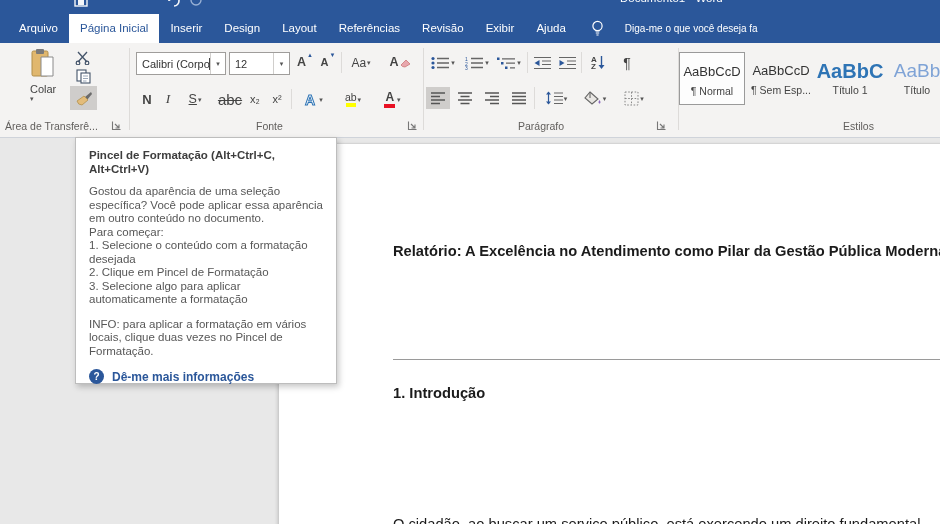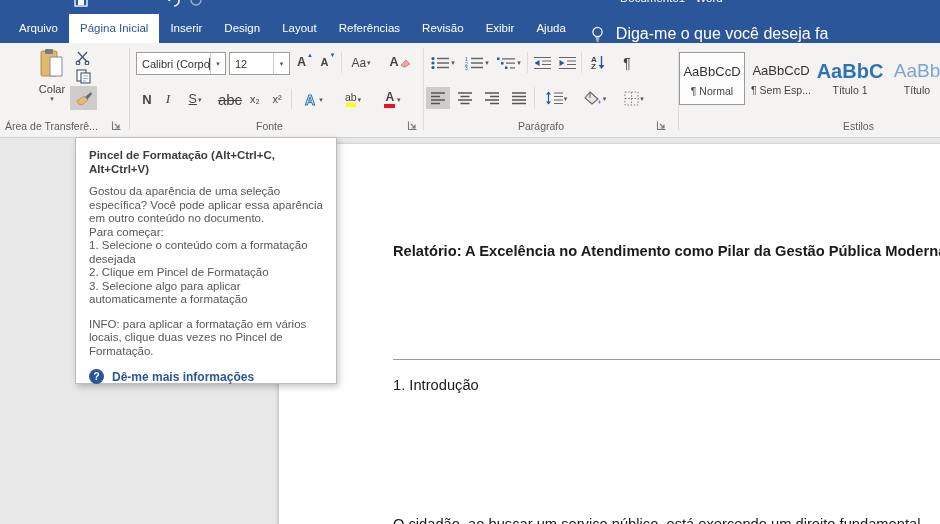--- a/index.html
+++ b/index.html
@@ -9,42 +9,42 @@
 
   
   .titlebar{left:0;top:0;width:940px;height:14px;background:#2b579a;overflow:hidden;z-index:10}
   .title-clip{position:absolute;left:620px;top:-8px;width:160px;color:#fff;font-size:11.5px;white-space:nowrap}
   .qat{position:absolute;top:-7px;opacity:.95}
 
   
   .tabrow{left:0;top:14px;width:940px;height:29px;background:#2b579a;display:flex;align-items:stretch;padding-left:8px;z-index:9}
   .tab{color:#fff;font-size:11.5px;line-height:29px;padding:0 11px;white-space:nowrap;cursor:default}
   .tab.active{background:#fff;color:#2b579a}
-  .tellme{display:flex;align-items:flex-end;color:#fff;font-size:16px;margin-left:14px;white-space:nowrap;gap:12px}
+  .tellme{display:flex;align-items:center;color:#fff;font-size:10px;margin-left:14px;white-space:nowrap;gap:21px}
 
   
   .ribbon{left:0;top:43px;width:940px;height:94px;background:#f4f3f2;border-bottom:1px solid #cfd3da;z-index:8}
   .gsep{position:absolute;top:5px;height:82px;width:1px;background:#dddbd9}
   .glabel{position:absolute;top:77px;font-size:10.5px;color:#605e5c;white-space:nowrap}
   .launcher{position:absolute;top:77px;width:11px;height:11px;cursor:pointer}
   .rbtn{position:absolute;display:flex;align-items:center;justify-content:center;gap:1px;cursor:pointer;color:#444}
   .chev{font-size:7px;color:#555;line-height:1}
   .combo{position:absolute;height:21px;background:#fff;border:1px solid #9f9d9b;display:flex;align-items:center;font-size:11px;color:#333}
   .combo .ctext{padding:0 3px 0 5px;white-space:nowrap;overflow:hidden}
   .combo .caret{width:1px;height:12px;background:#444}
   .combo .carrow{margin-left:auto;width:15px;align-self:stretch;border-left:1px solid #d0cecc;display:flex;align-items:center;justify-content:center}
   .bN{font-weight:bold;font-size:13px}
   .bI{font-family:"Liberation Serif",serif;font-style:italic;font-size:13.5px}
   .bS{font-size:12.5px;text-decoration:underline}
   .bstrike{font-size:15px;text-decoration:line-through}
   .bsub,.bsup{font-size:11px}
   .bcase{font-size:12px}
   .bA{font-weight:bold;font-size:12.5px;line-height:1}
   .colorbar{position:absolute;left:1px;right:1px;bottom:0;height:4px}
-  .twoline{display:flex;flex-direction:column;align-items:center;justify-content:flex-start}
+  .twoline{display:flex;flex-direction:column;align-items:flex-start;justify-content:flex-start}
   .selbtn{background:#cfcdcb;border-radius:0}
   .paste{left:30px;top:5px;width:44px;height:62px;flex-direction:column;gap:0}
   .paste .plabel{font-size:11px;color:#444;margin-top:3px}
 
   
   .stylebox{position:absolute;top:9px;height:51px;width:64px;display:flex;flex-direction:column;align-items:center;justify-content:center;overflow:hidden;cursor:pointer}
   .stylebox .sample{font-size:13px;color:#333;white-space:nowrap;line-height:22px}
   .stylebox .sname{font-size:10.5px;color:#444;white-space:nowrap;margin-top:2px}
   .stylebox.sel{border:1px solid #9a9a9a;background:#fdfdfd}
   .stylebox.h1 .sample{font-size:20px;color:#2e74b5;font-weight:bold}
@@ -353,21 +353,21 @@
 
   <div class="abs workspace">
     <div class="page"></div>
 
     <div class="doc" style="left:393px;top:106px;font-weight:bold">Relatório: A Excelência no Atendimento como Pilar da Gestão Pública Moderna</div>
 
 
 
     <div class="docrule" style="left:393px;top:222px;width:547px"></div>
 
-    <div class="doc" style="left:393px;top:240px;font-weight:normal">1. Introdução</div>
+    <div class="doc" style="left:393px;top:248px;font-weight:bold">1. Introdução</div>
 
     <div class="doc" style="left:393px;top:379px">O cidadão, ao buscar um serviço público, está exercendo um direito fundamental</div>
   </div>
 
   <div class="abs tooltip">
     <div class="tt-title">Pincel de Formatação (Alt+Ctrl+C, Alt+Ctrl+V)</div>
     <div class="tt-body tt-p">Gostou da aparência de uma seleção específica? Você pode aplicar essa aparência em outro conteúdo no documento.</div>
     <div class="tt-body" style="">Para começar:</div>
     <div class="tt-body">1. Selecione o conteúdo com a formatação desejada</div>
     <div class="tt-body">2. Clique em Pincel de Formatação</div>

